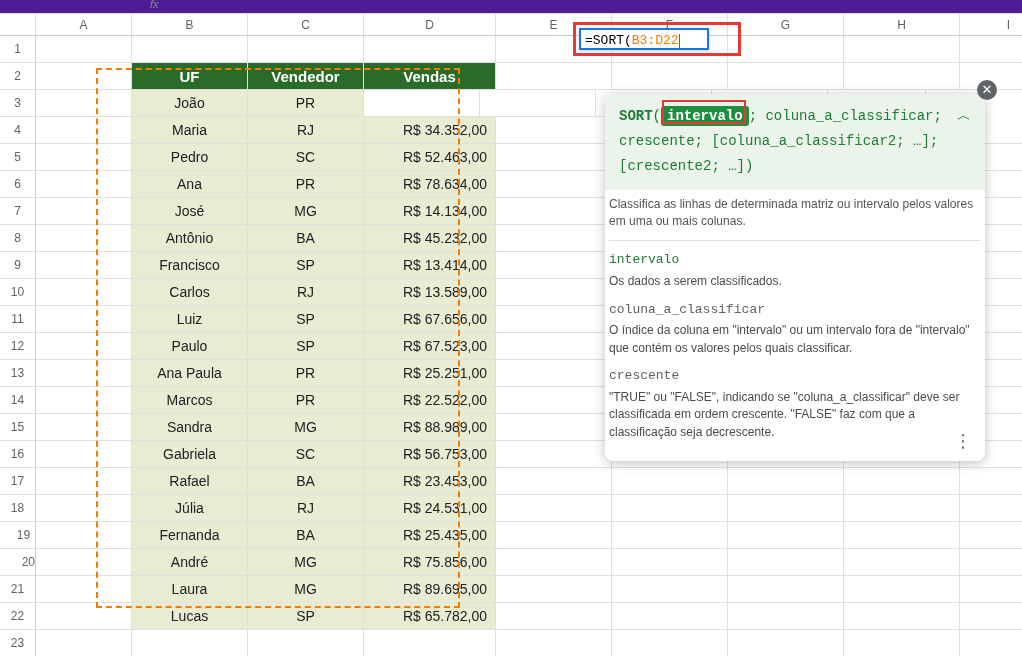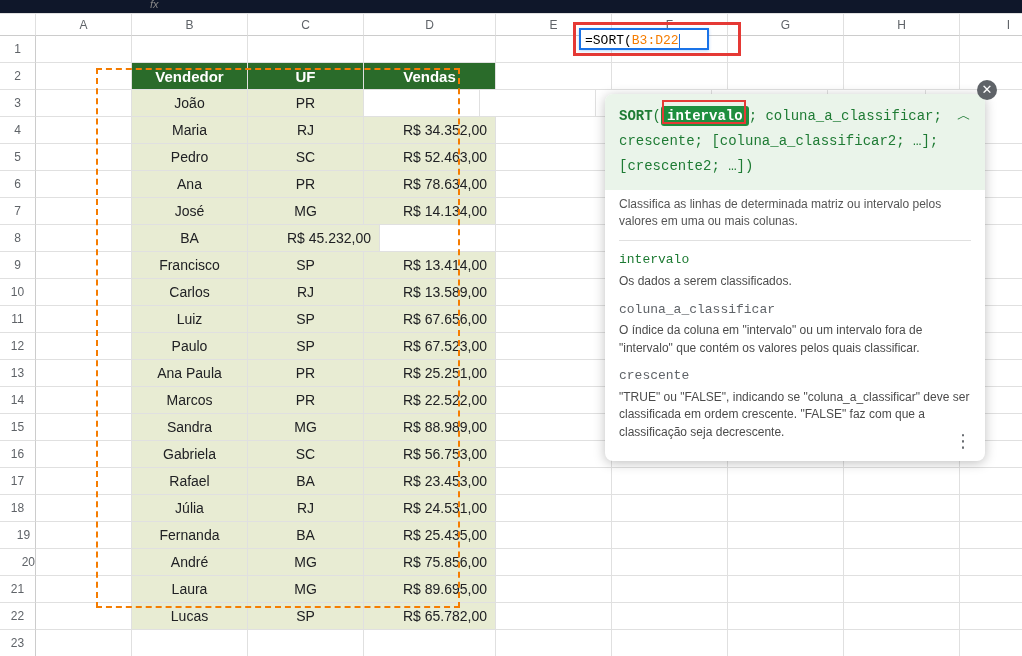--- a/index.html
+++ b/index.html
@@ -8,21 +8,21 @@
   font-size: 13px;
   background: #fff;
   color: #202124;
   width: 1022px;
   height: 656px;
   overflow: hidden;
   position: relative;
 }
 .toolbar-stub {
   height: 14px;
-  background: #0f172a;
+  background: #4c1d95;
   border-bottom: 1px solid #e0e0e0;
   position: relative;
 }
 .fx-hint {
   position: absolute;
   left: 150px;
   top: -2px;
   font-size: 11px;
   color: #888;
   font-style: italic;
@@ -192,21 +192,21 @@
   padding: 2px 6px;
   font-weight: bold;
 }
 .tooltip-head .chev {
   position: absolute;
   right: 14px;
   top: 10px;
   cursor: pointer;
 }
 .tooltip-body {
-  padding: 0 14px 10px;
+  padding: 0 4px 10px;
   font-size: 12px;
   color: #4b4b4b;
   line-height: 1.45;
   max-height: 290px;
   overflow: hidden;
 }
 .tooltip-body .desc { margin-bottom: 10px; color: #555; padding-top: 6px; }
 .tooltip-body hr { border: none; border-top: 1px solid #e0e0e0; margin: 10px 0; }
 .tooltip-body .pname { font-family: "Courier New", monospace; color: #1e7b34; font-size: 13px; margin-bottom: 3px; }
 .tooltip-body .pname.secondary { color: #5f6368; }
@@ -269,22 +269,22 @@
           <div class="cell colD"></div>
           <div class="cell colE"></div>
           <div class="cell colF"></div>
           <div class="cell colG"></div>
           <div class="cell colH"></div>
           <div class="cell colI"></div>
         </div>
         <div class="row">
           <div class="rowhead" style="width: 36px; flex: 0 0 36px;">2</div>
           <div class="cell colA"></div>
+          <div class="cell colC hdr-cell">UF</div>
           <div class="cell colB hdr-cell">Vendedor</div>
-          <div class="cell colC hdr-cell">UF</div>
           <div class="cell colD hdr-cell">Vendas</div>
           <div class="cell colE"></div>
           <div class="cell colF"></div>
           <div class="cell colG"></div>
           <div class="cell colH"></div>
           <div class="cell colI"></div>
         </div>
         <div class="row">
           <div class="rowhead" style="width: 36px; flex: 0 0 36px;">3</div>
           <div class="cell colA"></div>
@@ -340,20 +340,21 @@
           <div class="cell colD data-sel vendas">R$ 14.134,00</div>
           <div class="cell colE"></div>
           <div class="cell colF"></div>
           <div class="cell colG"></div>
           <div class="cell colH"></div>
           <div class="cell colI"></div>
         </div>
         <div class="row">
           <div class="rowhead" style="width: 36px; flex: 0 0 36px;">8</div>
           <div class="cell colA"></div>
+          <div class="cell colB data-sel">Antônio</div>
           <div class="cell colC data-sel">BA</div>
           <div class="cell colD data-sel vendas">R$ 45.232,00</div>
           <div class="cell colE"></div>
           <div class="cell colF"></div>
           <div class="cell colG"></div>
           <div class="cell colH"></div>
           <div class="cell colI"></div>
         </div>
         <div class="row">
           <div class="rowhead" style="width: 36px; flex: 0 0 36px;">9</div>

